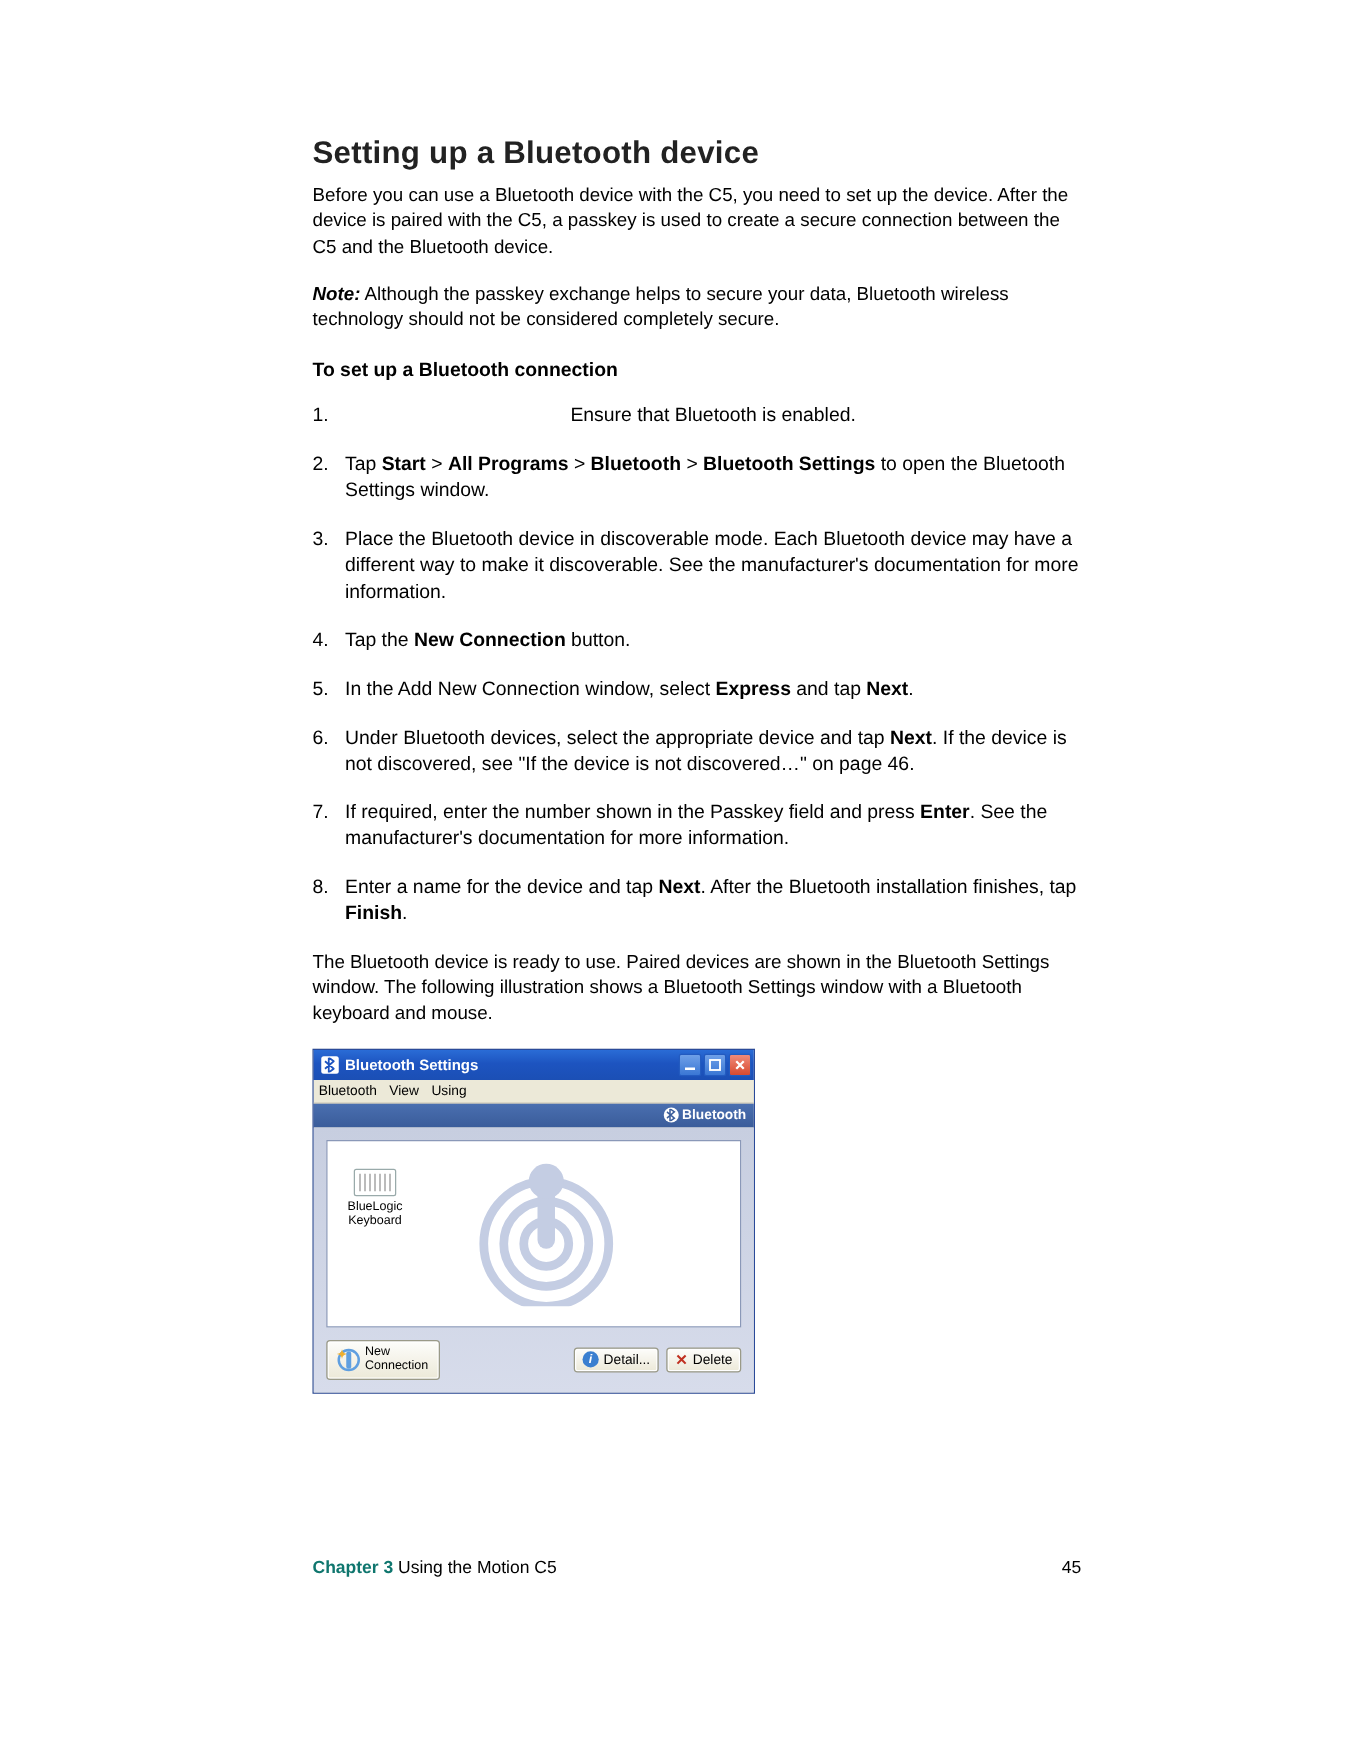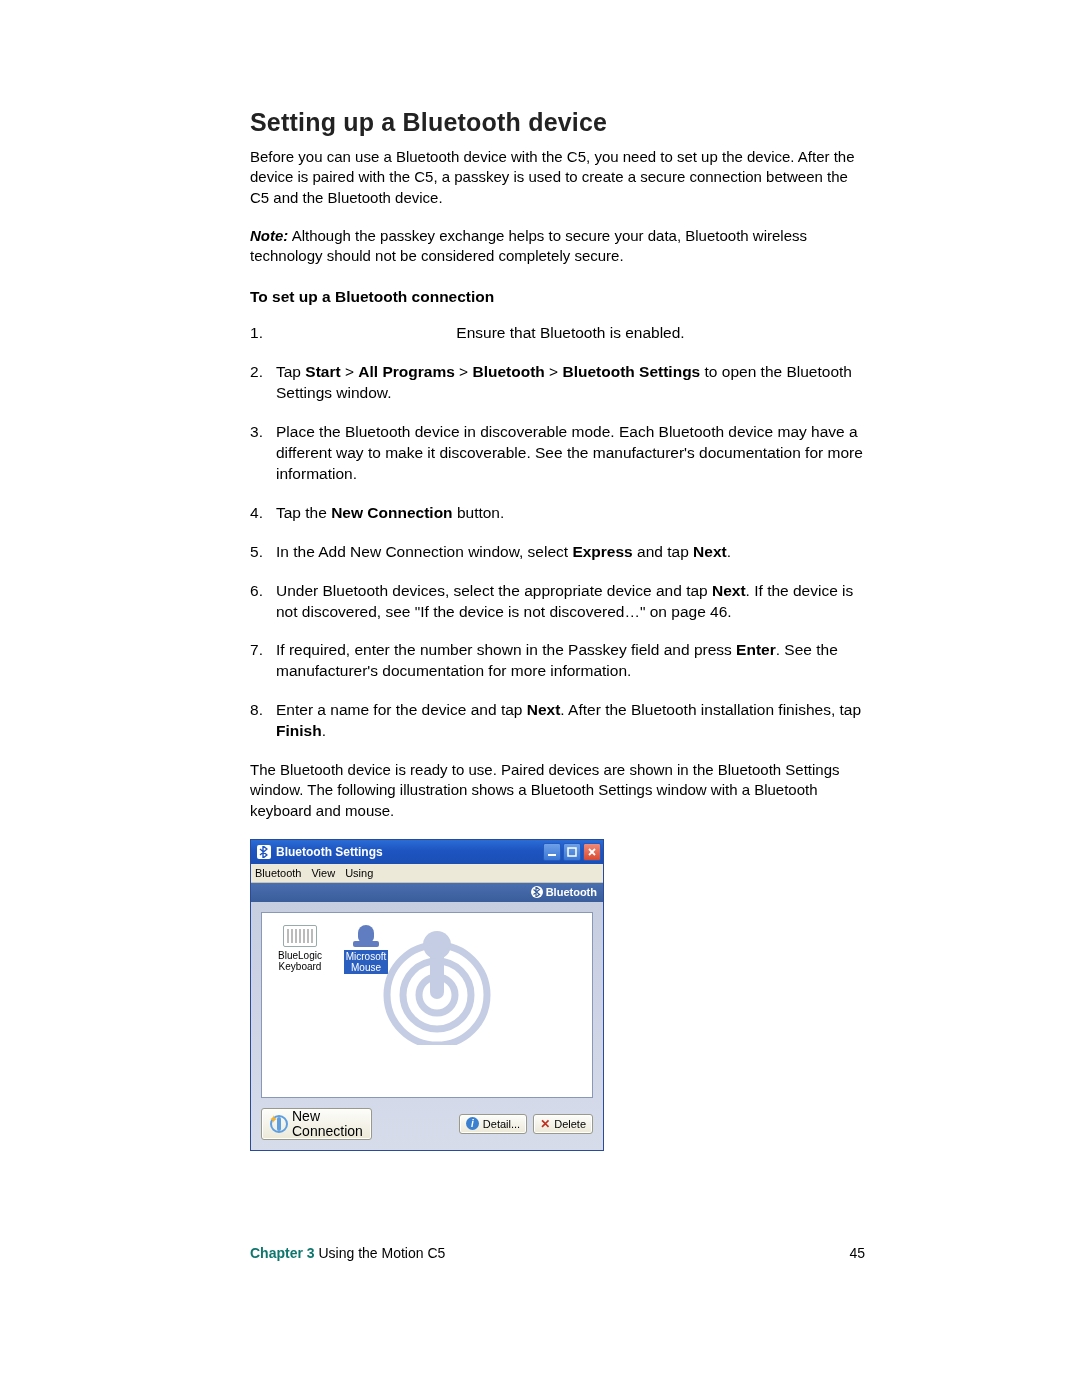--- a/index.html
+++ b/index.html
@@ -126,24 +126,24 @@
     border-radius: 50%; display: flex; align-items: center; justify-content: center;
     font-size: 9px; font-weight: 700;
   }
   .client {
     padding: 10px;
     background: linear-gradient(to bottom,#c7cee0 0%, #d7dceb 100%);
   }
   .devpanel {
     background: #fff;
     border: 1px solid #8a98b8;
-    height: 186px;
+    height: 150px;
     position: relative;
     overflow: hidden;
-    padding: 12px 10px;
+    padding: 22px 10px;
     display: flex;
     gap: 10px;
   }
   .device {
     width: 56px;
     text-align: center;
     font-size: 10px;
     line-height: 1.1;
     color: #000;
   }
@@ -210,21 +210,21 @@
   }
   .spark { position:absolute; left:-1px; top:-2px; color:#f0b030; font-size:11px; }
   .detail-i {
     width:13px; height:13px; border-radius:50%;
     background:#3a7fd0; color:#fff; font-weight:700; font-size:10px;
     display:flex; align-items:center; justify-content:center;
     font-style: italic;
   }
   .delete-x { color:#c03020; font-weight:700; font-size:12px; }
   .rightbtns { margin-left:auto; display:flex; gap:6px; }
-  .twoline { line-height:1.05; font-size:14px; text-align:left; }
+  .twoline { line-height:1.05; font-size:10px; text-align:left; }
 
   .footer {
     position: absolute;
     left: 250px;
     top: 1245px;
     width: 615px;
     font-size: 14px;
     display: flex;
     justify-content: space-between;
   }
@@ -313,27 +313,20 @@
         </span>
         <span>Bluetooth</span>
       </div>
     </div>
     <div class="client">
       <div class="devpanel">
         <div class="device">
           <span class="icn kbicon"></span>
           <span>BlueLogic</span><br>
           <span>Keyboard</span>
-        </div>
-        <div class="device selected">
-          <span class="icn mouseicon"></span>
-          <span class="lbl">
-            <span>Microsoft</span><br>
-            <span>Mouse</span>
-          </span>
         </div>
         <svg class="waves" viewBox="0 0 160 120">
           <g stroke="#c4cde3" stroke-width="7" fill="none">
             <circle cx="60" cy="70" r="18"></circle>
             <circle cx="60" cy="70" r="34"></circle>
             <circle cx="60" cy="70" r="50"></circle>
           </g>
           <rect x="53" y="18" width="14" height="56" rx="7" fill="#c4cde3"></rect>
           <circle cx="60" cy="20" r="14" fill="#c4cde3"></circle>
         </svg>

